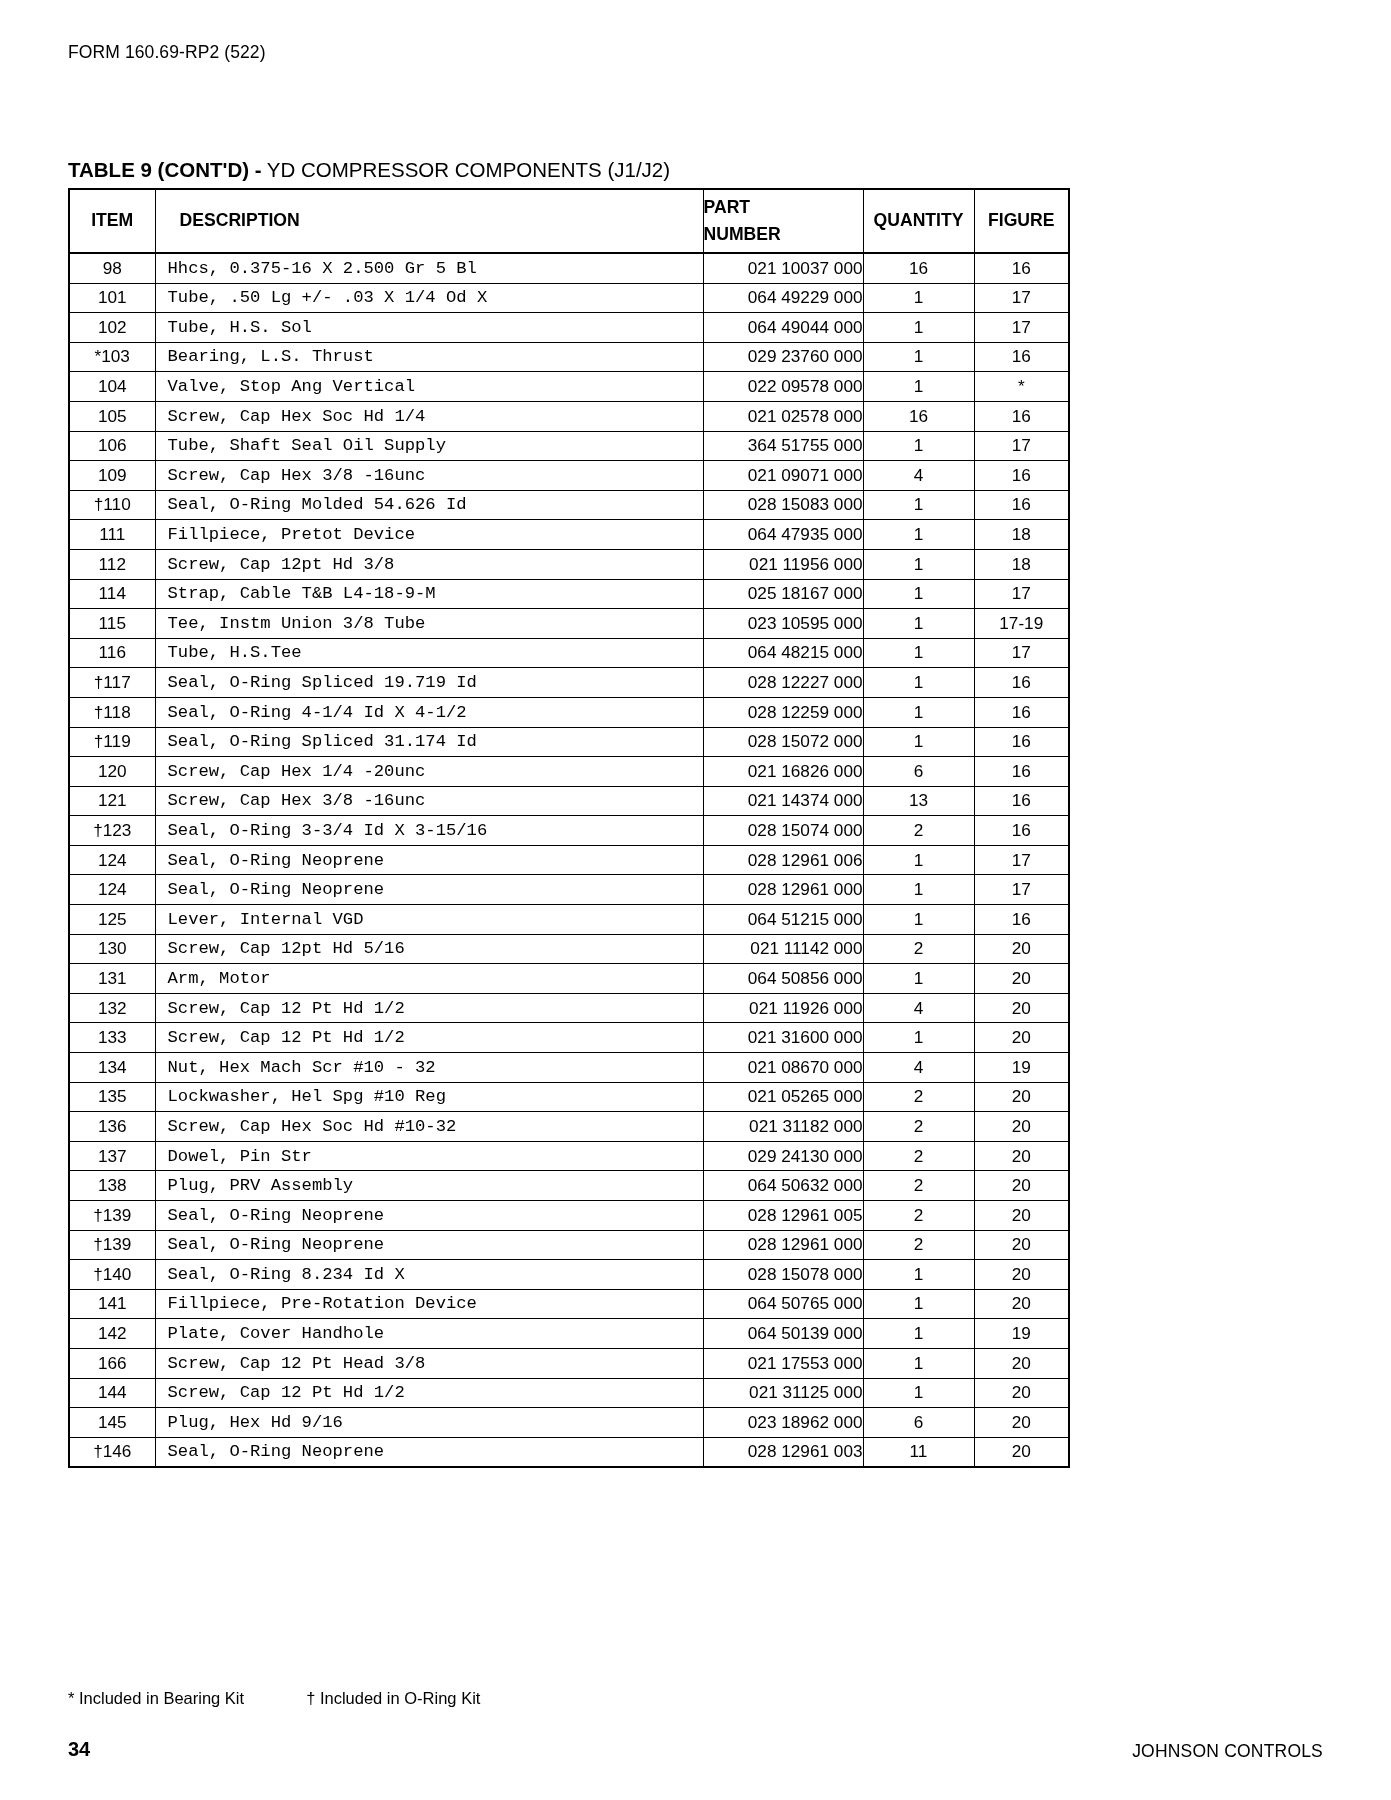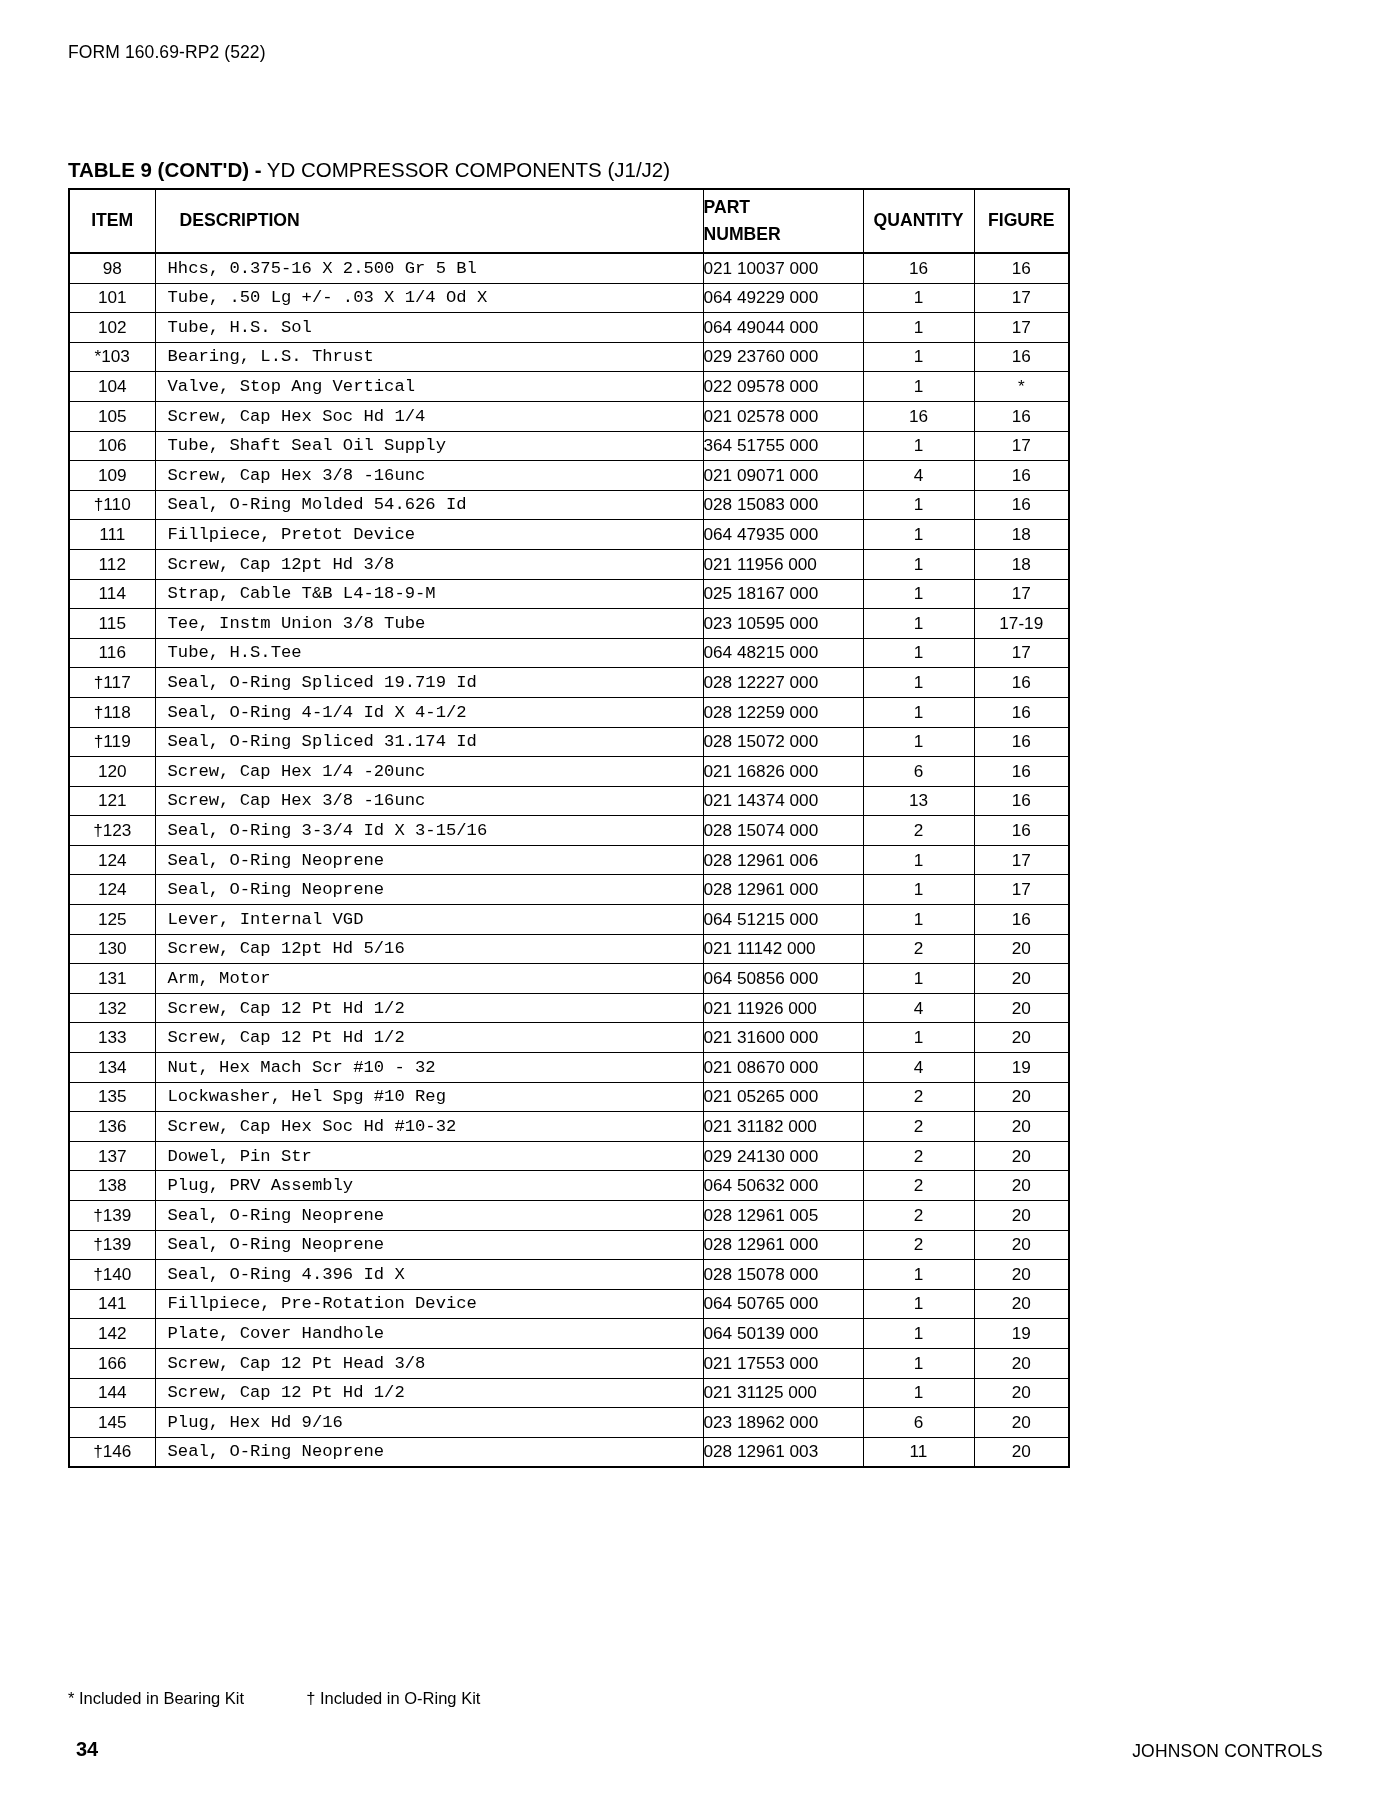--- a/index.html
+++ b/index.html
@@ -85,21 +85,21 @@
     font-weight: bold;
   }
   .c-desc {
     width: 548px;
     text-align: left;
     padding-left: 12px !important;
     font-family: Liberation Mono, monospace;
   }
   .c-part {
     width: 160px;
-    text-align: left;
+    text-align: right;
   }
   .c-qty {
     width: 111px;
     text-align: center;
   }
   .c-fig {
     width: 95px;
     text-align: center;
   }
   table.parts { border: 2.5px solid #000; }
@@ -113,21 +113,20 @@
   .footnotes .fn-gap {
     display: inline-block;
     width: 62px;
   }
   .page-number {
     position: absolute;
     left: 68px;
     top: 1738px;
     font-size: 20px;
     font-weight: bold;
-    margin-left: 8px;
   }
   .company {
     position: absolute;
     right: 68px;
     top: 1741px;
     font-size: 17.5px;
     letter-spacing: 0.2px;
   }
 </style>
 </head>
@@ -396,21 +395,21 @@
           </tr>
           <tr>
             <td class="c-item">†139</td>
             <td class="c-desc">Seal, O-Ring Neoprene</td>
             <td class="c-part">028 12961 000</td>
             <td class="c-qty">2</td>
             <td class="c-fig">20</td>
           </tr>
           <tr>
             <td class="c-item">†140</td>
-            <td class="c-desc">Seal, O-Ring 4.396  Id X</td>
+            <td class="c-desc">Seal, O-Ring 8.234  Id X</td>
             <td class="c-part">028 15078 000</td>
             <td class="c-qty">1</td>
             <td class="c-fig">20</td>
           </tr>
           <tr>
             <td class="c-item">141</td>
             <td class="c-desc">Fillpiece, Pre-Rotation Device</td>
             <td class="c-part">064 50765 000</td>
             <td class="c-qty">1</td>
             <td class="c-fig">20</td>

